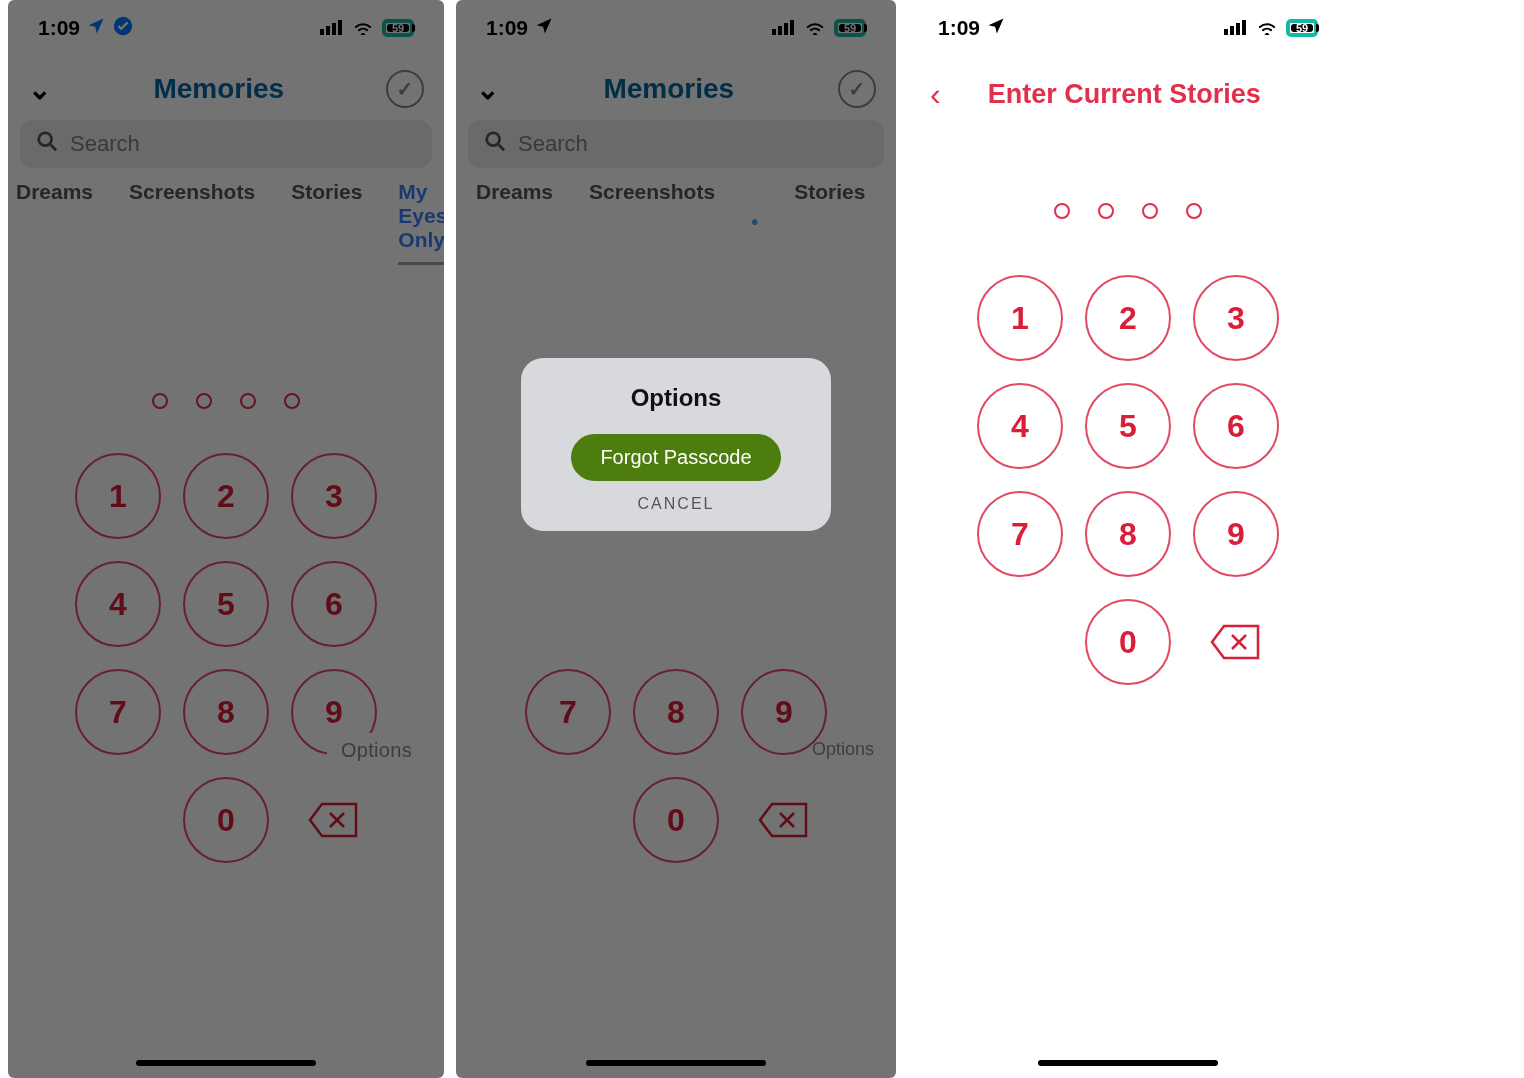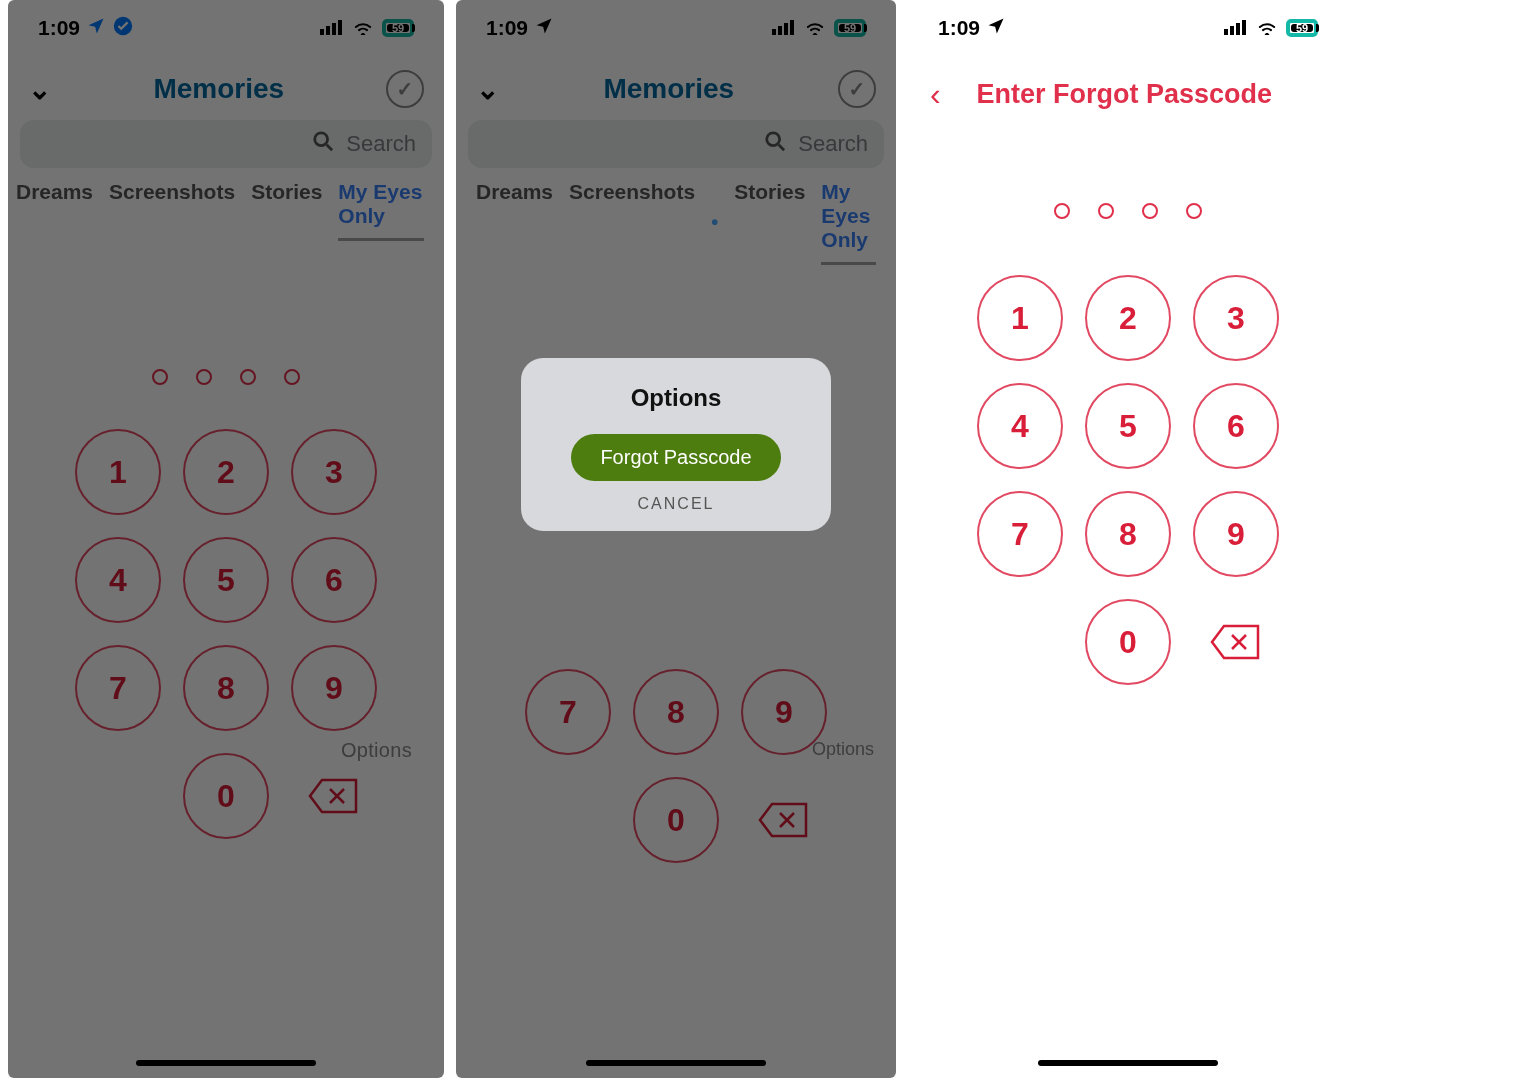--- a/index.html
+++ b/index.html
@@ -22,24 +22,24 @@
   .batt-body::after{content:'';width:3px;height:8px;background:#000;border-radius:0 2px 2px 0;position:absolute;right:-5px;}
   .batt-fill{position:absolute;inset:1px;background:#000;border-radius:3px;}
 
   
   .header { display:flex; align-items:center; justify-content:space-between; padding: 14px 20px 12px 20px; }
   .header .title { font-size: 28px; font-weight:700; color:#0369a1; }
   .chev-down { font-size:28px; font-weight:700; color:#000; }
   .check-circle { width:38px;height:38px;border:2.5px solid #888;border-radius:50%;display:flex;align-items:center;justify-content:center;color:#888;font-size:20px;font-weight:700;}
 
   
-  .searchbar { margin: 0 12px 12px 12px; background:#e9eaec; border-radius:14px; height:48px; display:flex; align-items:center; padding:0 16px; gap:12px; color:#7d7e82; font-size:22px;justify-content:flex-end; }
-
-  
-  .tabs { display:flex; gap:16px; padding:0 20px 8px 20px; font-size:21px; font-weight:600; color:#555; }
+  .searchbar { margin: 0 12px 12px 12px; background:#e9eaec; border-radius:14px; height:48px; display:flex; align-items:center; padding:0 16px; gap:12px; color:#7d7e82; font-size:22px; }
+
+  
+  .tabs { display:flex; gap:36px; padding:0 20px 8px 20px; font-size:21px; font-weight:600; color:#555; }
   .tab { padding-bottom:10px; }
   .tab.active { color:#3b82f6; font-weight:700; border-bottom:3px solid #a3a3a3; }
 
   
   .pindots { display:flex; gap:28px; justify-content:center; margin-top:140px; }
   .pindot { width:16px;height:16px;border:2px solid #e0304b;border-radius:50%; }
 
   
   .keypad { margin-top:44px; display:grid; grid-template-columns:repeat(3, 86px); grid-auto-rows:86px; gap:22px; justify-content:center; }
   .key { width:86px;height:86px;border:2px solid #e24a63;border-radius:50%; display:flex;align-items:center;justify-content:center;font-size:32px;font-weight:700;color:#d81e38; cursor:pointer;}
@@ -277,21 +277,21 @@
               <span class="batt-body">
                 <span class="batt-fill"></span>
                 <span style="position:relative">59</span>
               </span>
             </span>
         </div>
       </div>
 
       <div class="header3">
         <span class="back">‹</span>
-        <span class="title3">Enter Forgot Passcode</span>
+        <span class="title3">Enter Current Stories</span>
       </div>
 
       <div class="pindots">
         <span class="pindot"></span>
           <span class="pindot"></span>
           <span class="pindot"></span>
           <span class="pindot"></span>
       </div>
 
       <div class="keypad">

